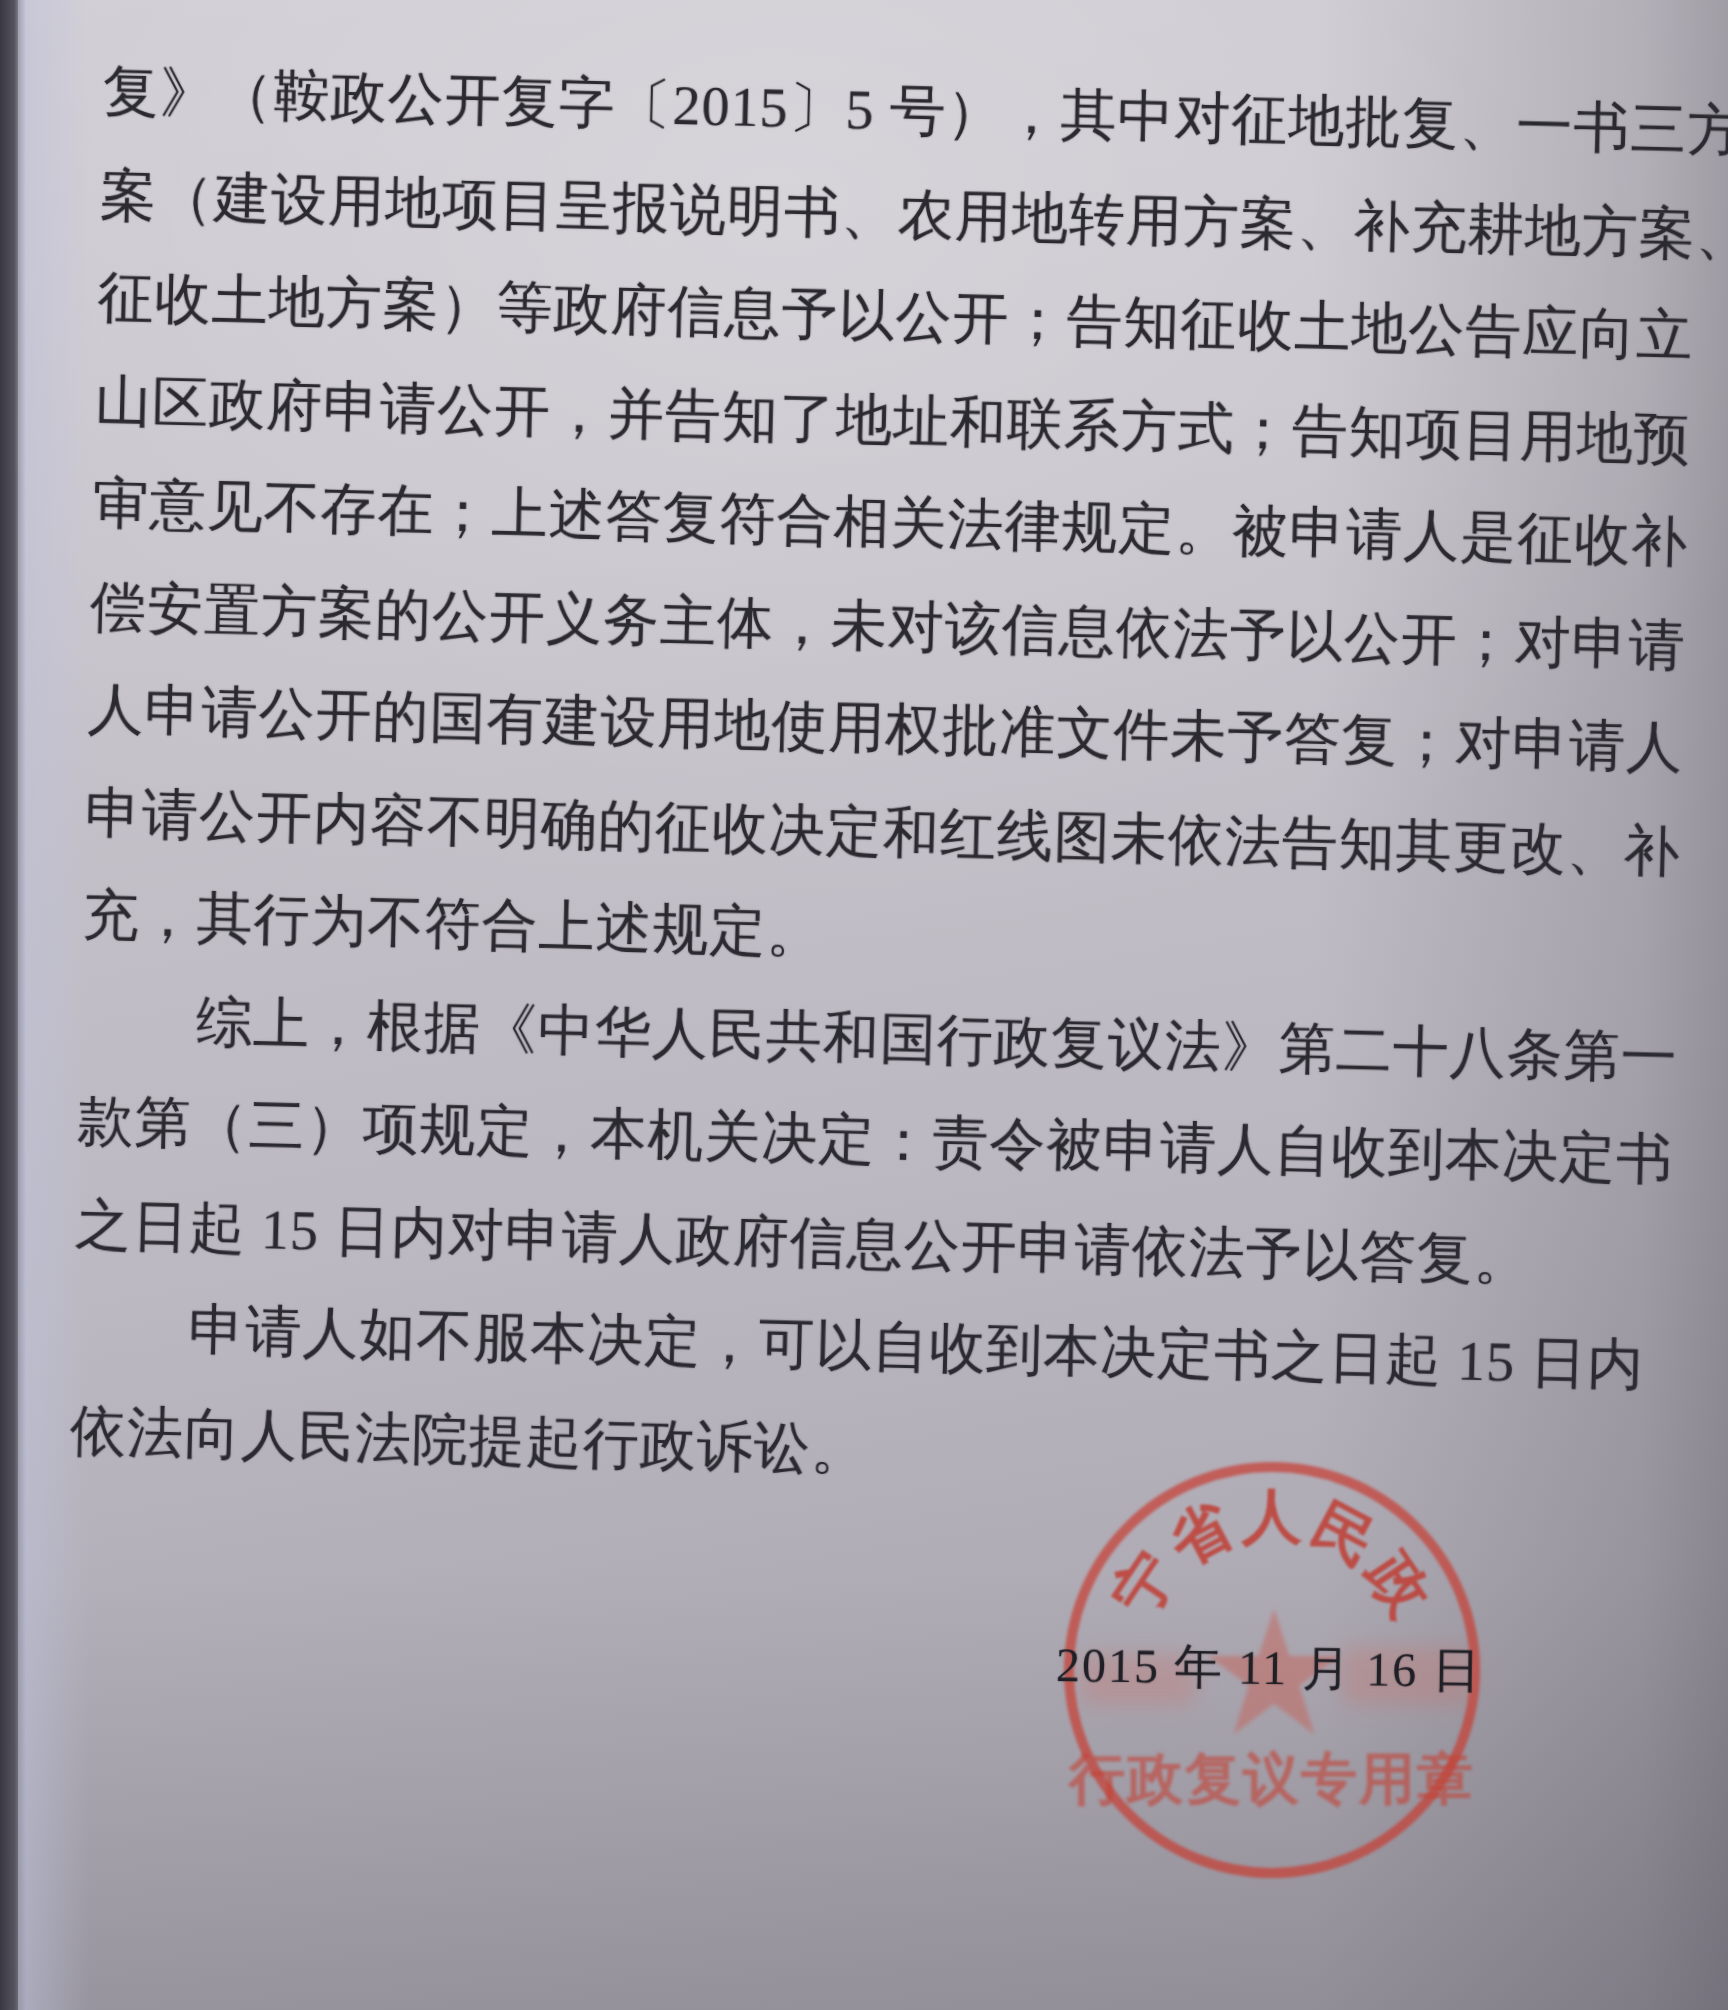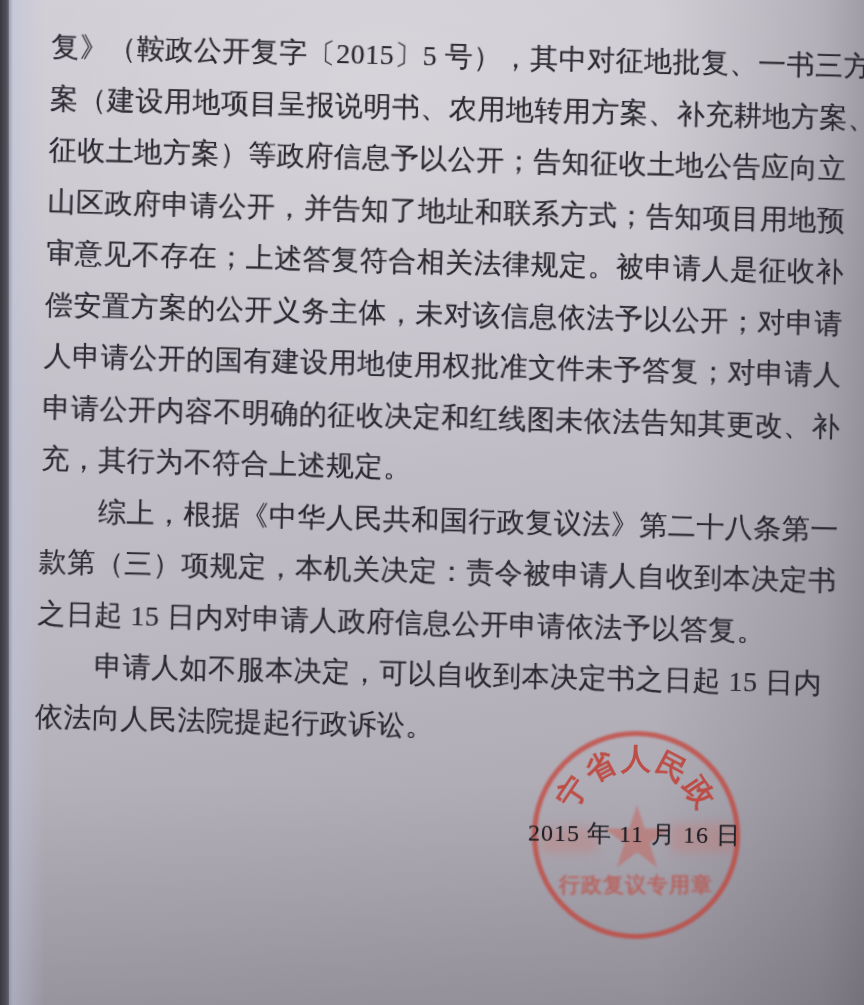--- a/index.html
+++ b/index.html
@@ -58,21 +58,21 @@
     filter: blur(0.6px);
   }
   .seal-star {
     position: absolute; left: 105px; top: 109px;
     transform: translate(-50%,-50%);
     filter: blur(1px); opacity: 0.6;
   }
   .seal-bottom {
     position: absolute; left: 50%; top: 140px;
     transform: translateX(-50%);
-    font-size: 21px; font-weight: bold; letter-spacing: 1px;
+    font-size: 28px; font-weight: bold; letter-spacing: 1px;
     color: rgba(196,66,54,0.62);
     white-space: nowrap; filter: blur(0.8px);
   }
   .smudge {
     position: absolute; background: rgba(208,104,94,0.26);
     filter: blur(5px); border-radius: 6px;
   }
   .smudge-left  { left: 8px;  top: 96px;  width: 58px; height: 26px; }
   .smudge-right { right: 4px; top: 92px;  width: 66px; height: 30px; }
 

